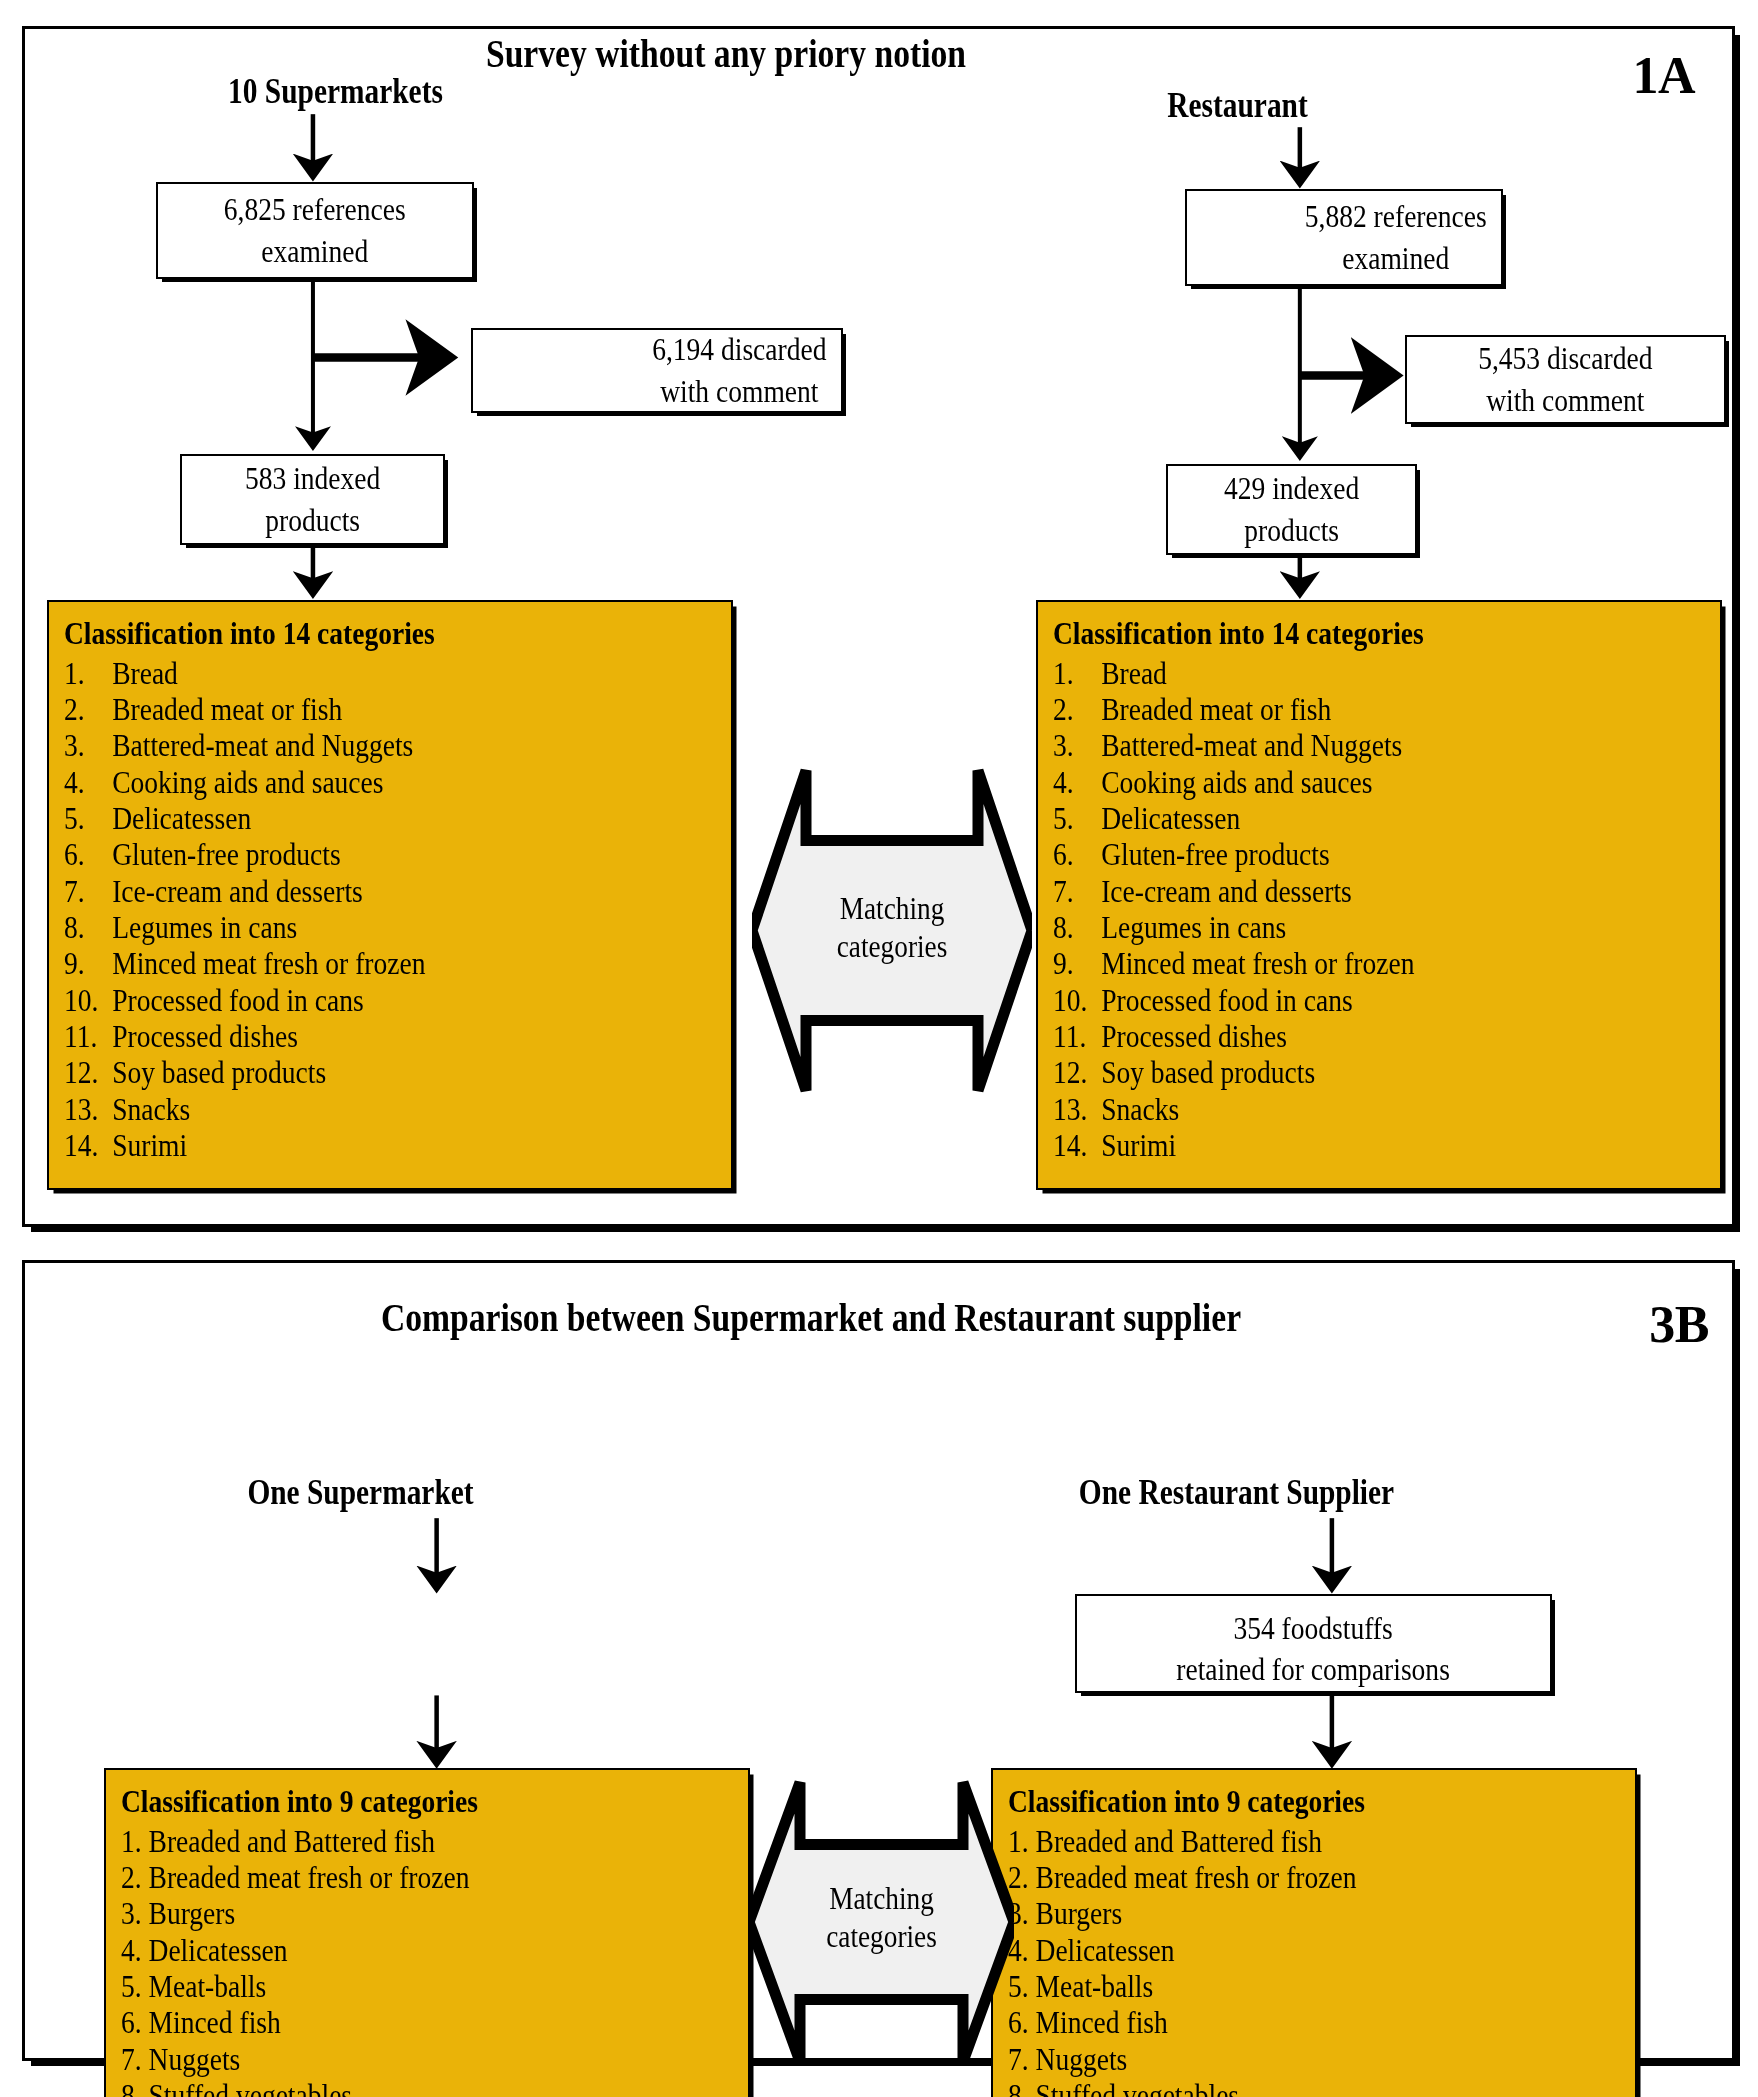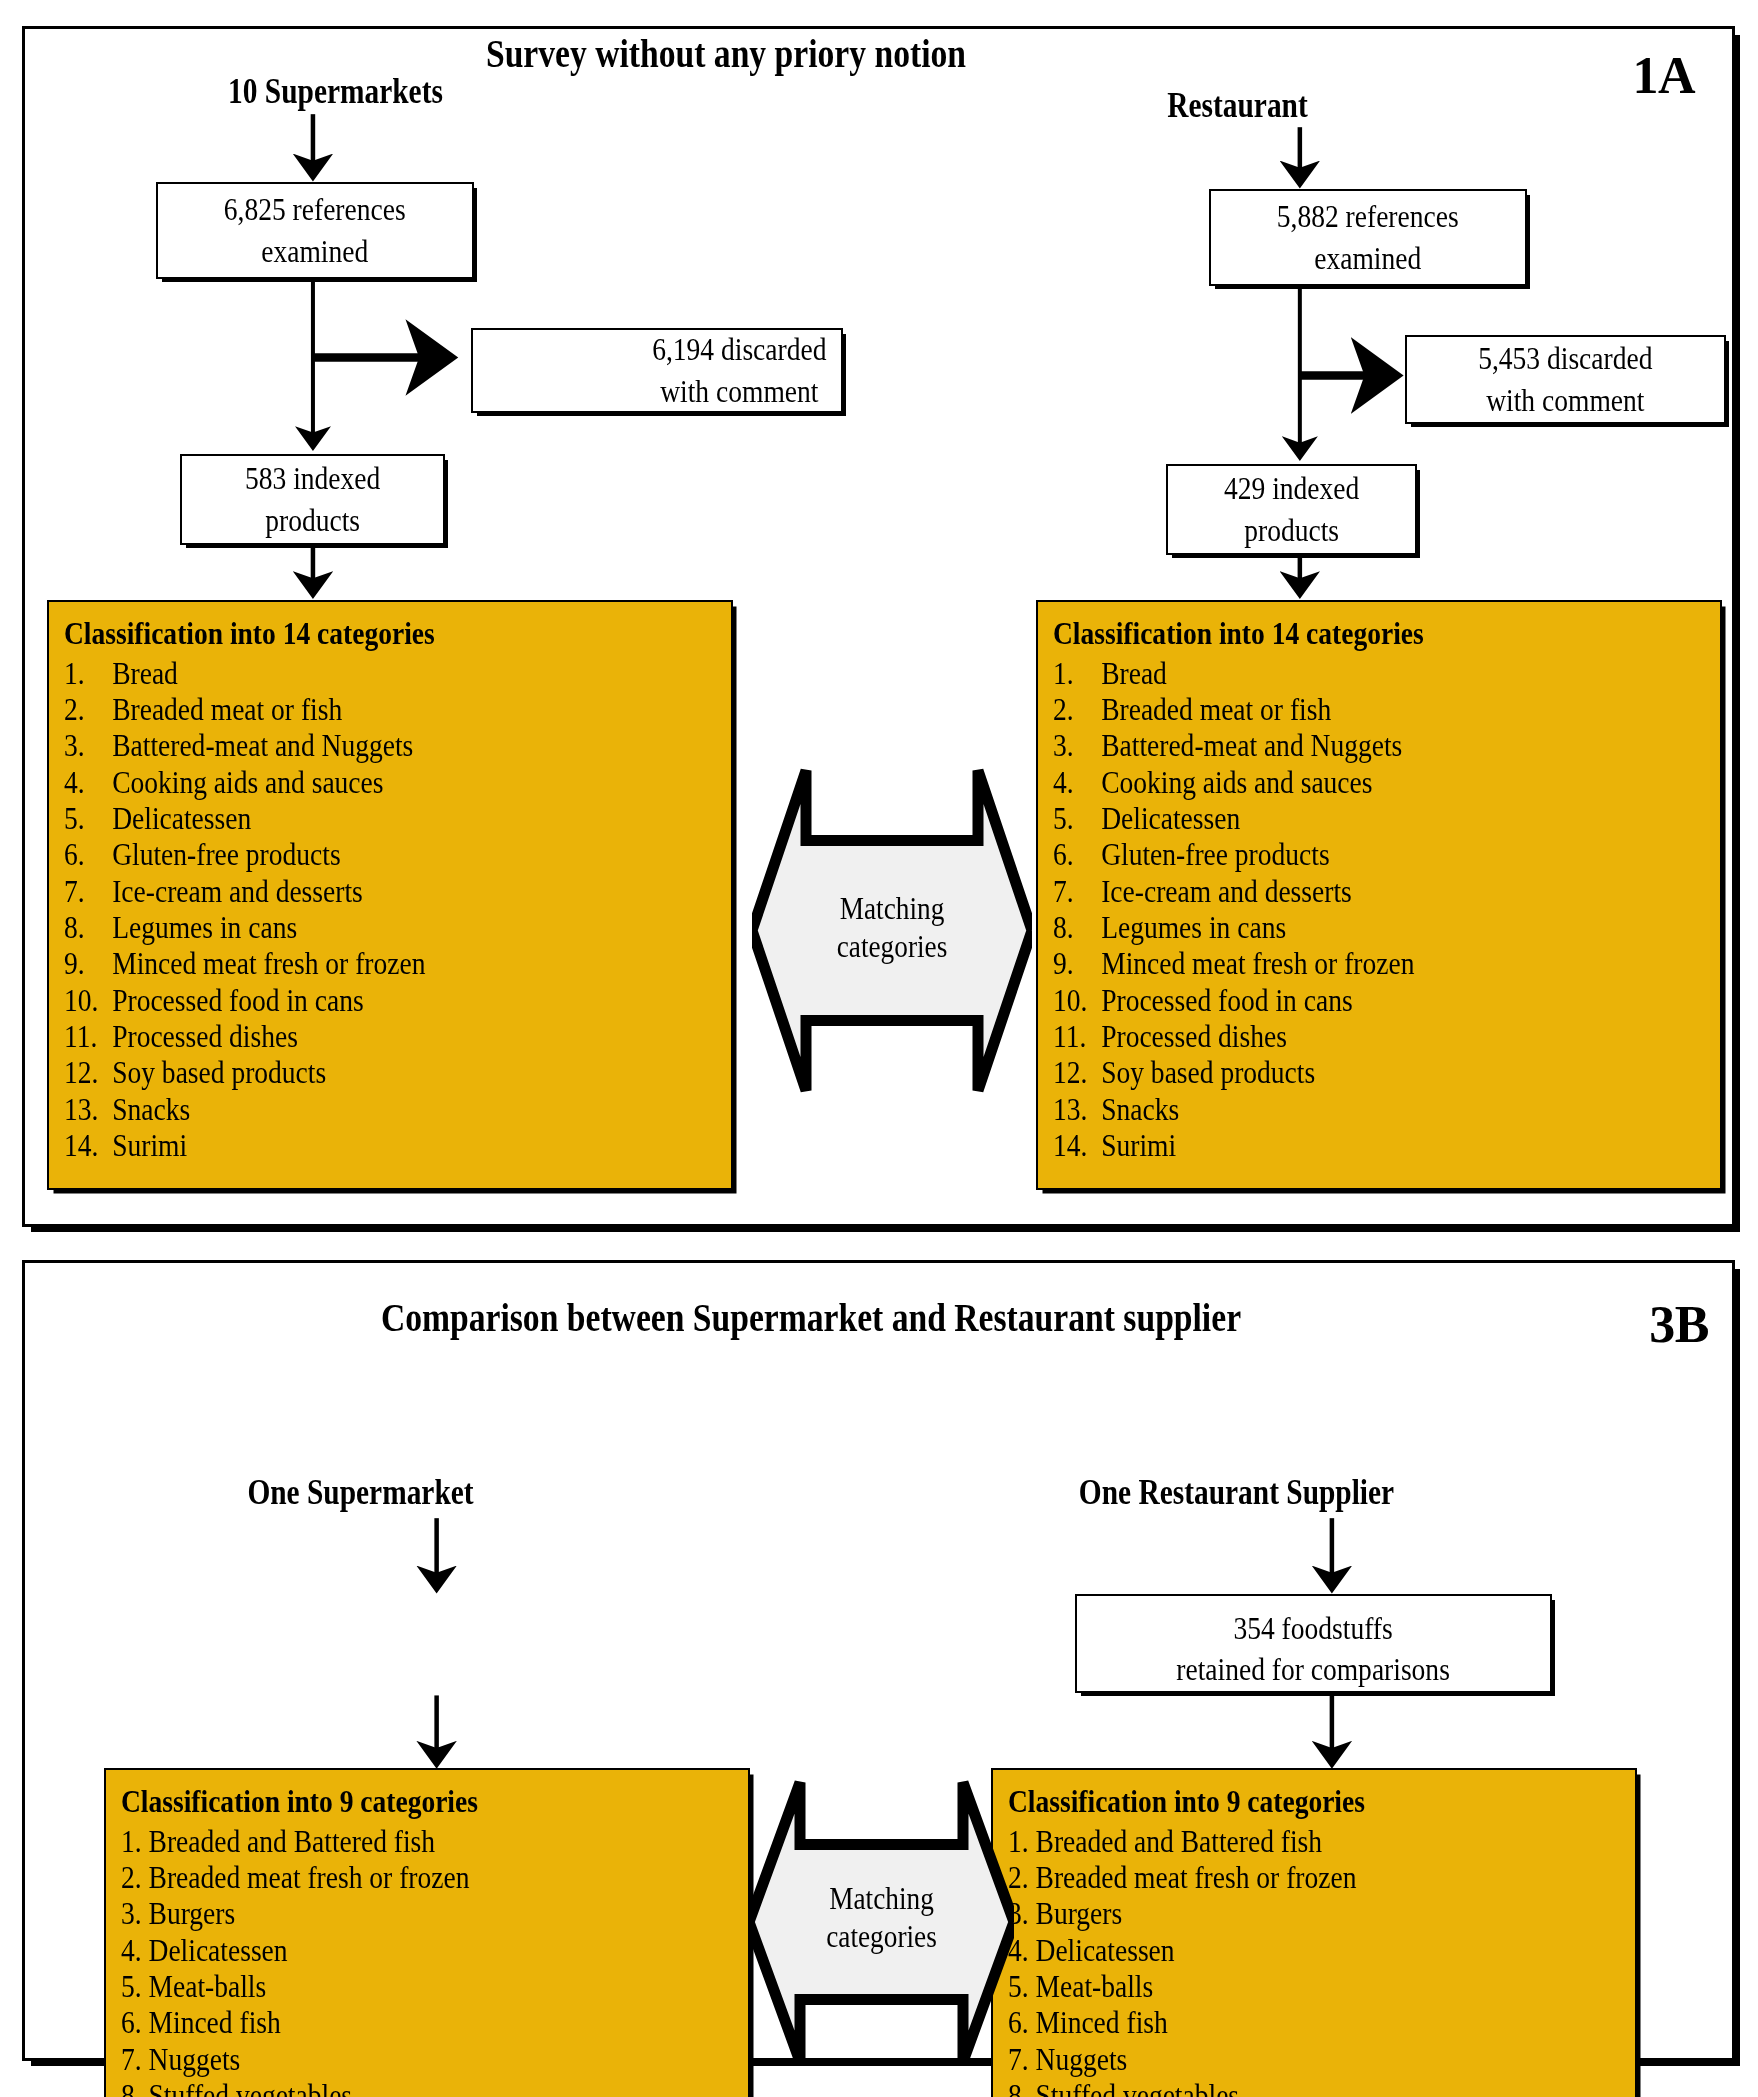--- a/index.html
+++ b/index.html
@@ -156,21 +156,21 @@
     <div class="box" style="left:446px; top:299px; width:372px; height:85px;justify-content:flex-end;">
       <div class="btxt">6,194 discarded
 with comment</div>
     </div>
 
     <div class="box" style="left:155px; top:425px; width:265px; height:91px;font-family:Liberation Serif, serif;">
       <div class="btxt">583 indexed
 products</div>
     </div>
 
-    <div class="box" style="left:1184px; top:160px; width:318px; height:97px;">
+    <div class="box" style="left:1160px; top:160px; width:318px; height:97px;justify-content:flex-end;">
       <div class="btxt">5,882 references
 examined</div>
     </div>
 
     <div class="box" style="left:1380px; top:306px; width:321px; height:89px;align-items:center;">
       <div class="btxt">5,453 discarded
 with comment</div>
     </div>
 
     <div class="box" style="left:1141px; top:435px; width:251px; height:91px;">

